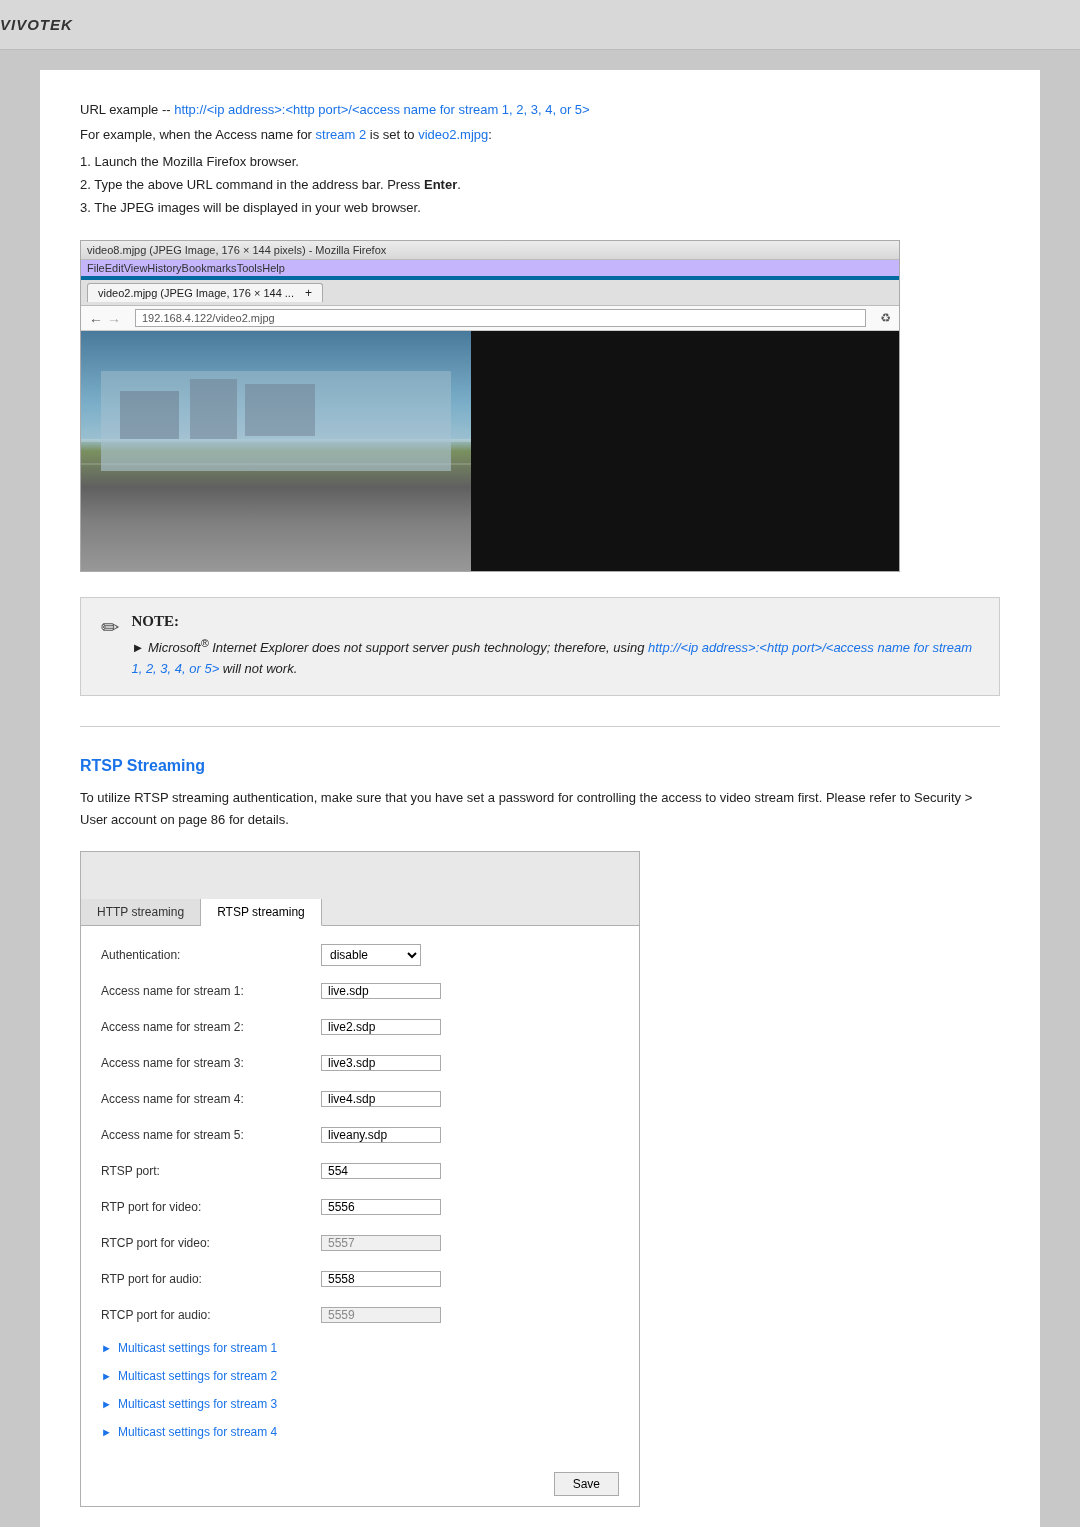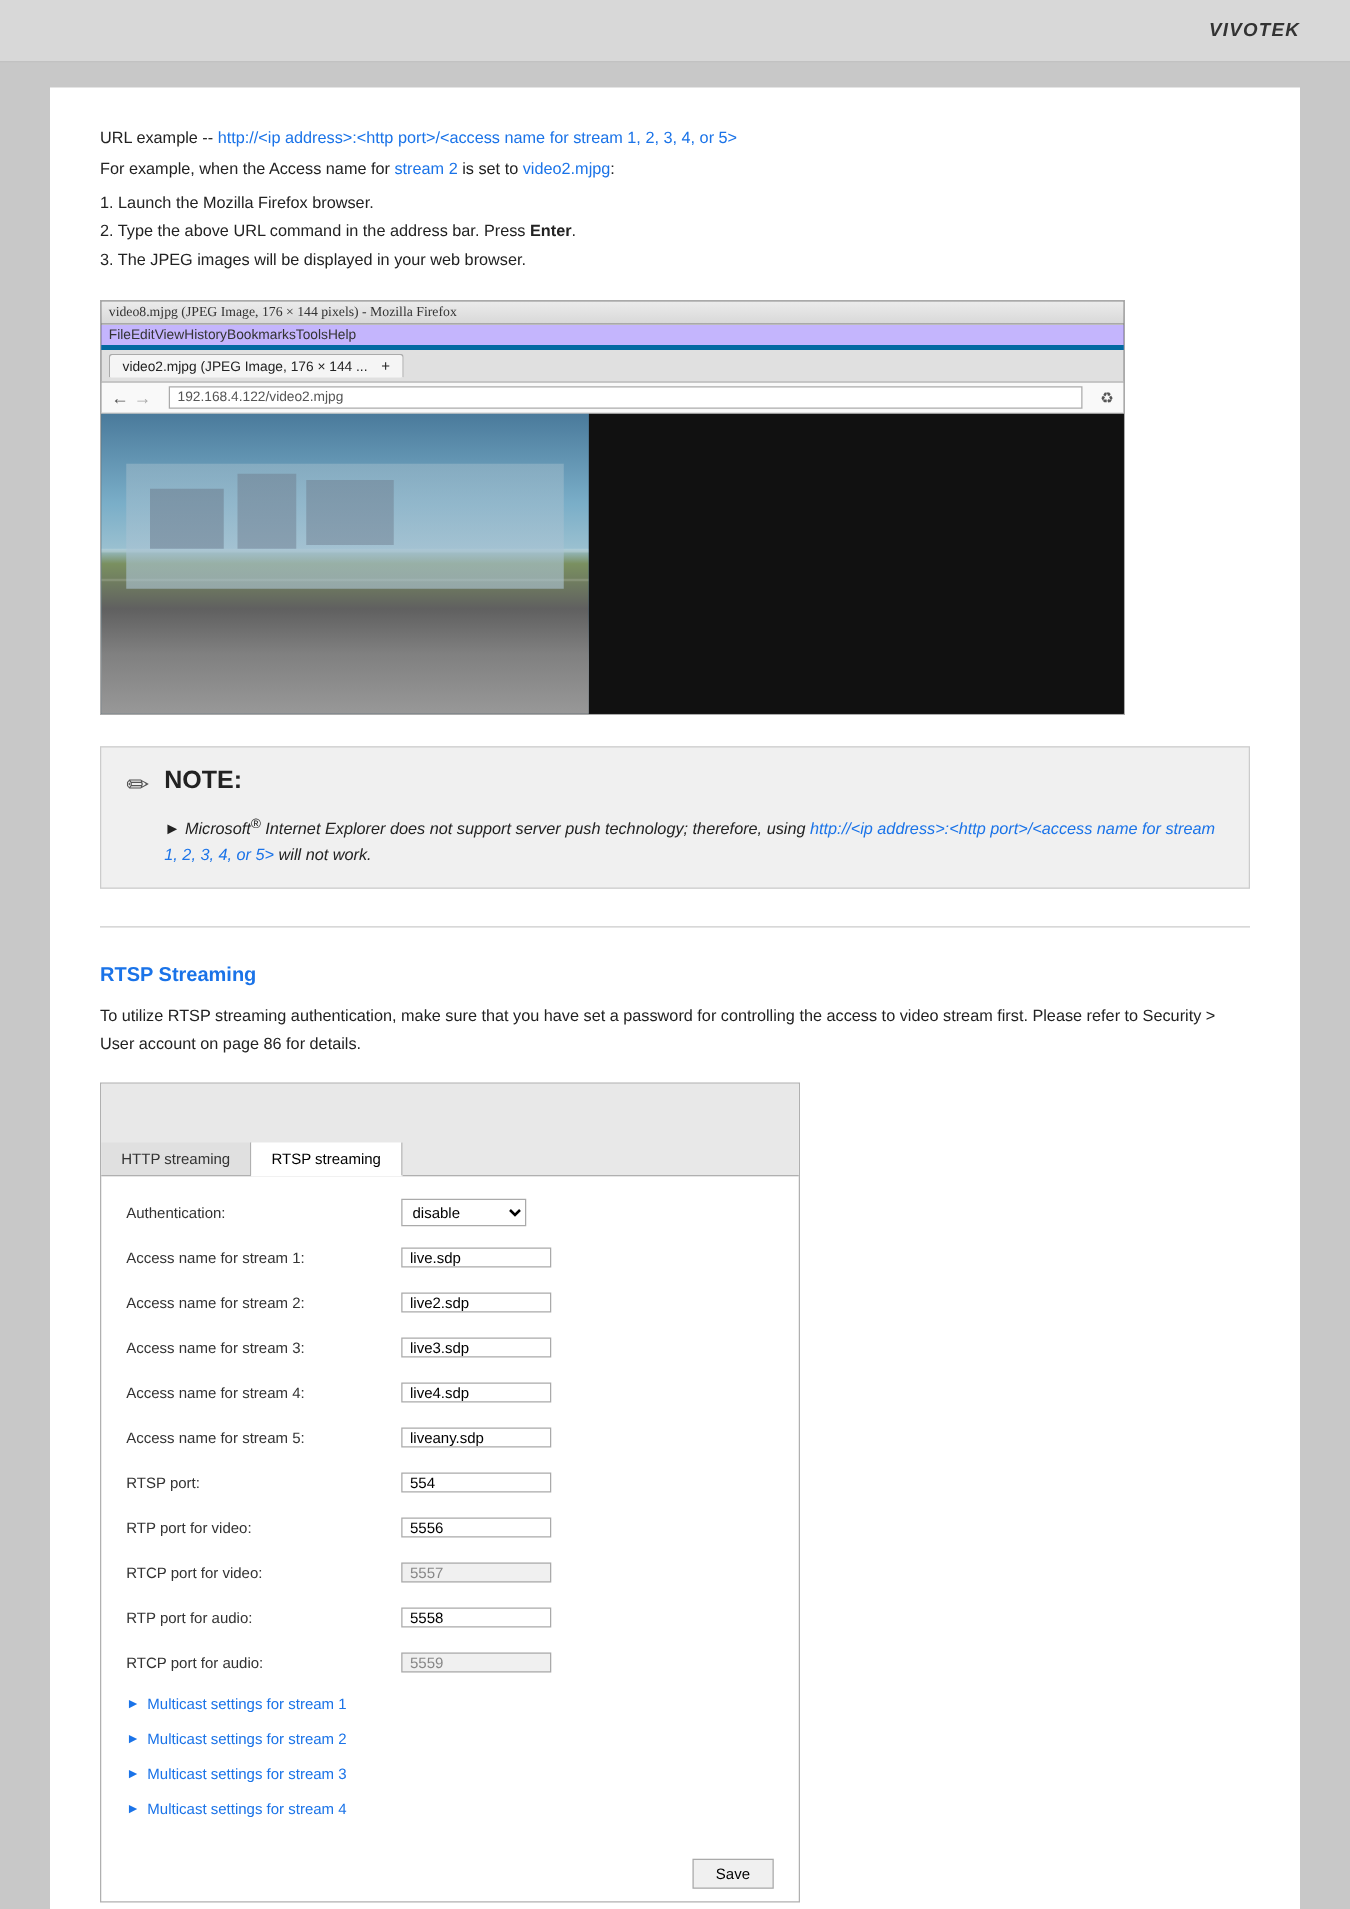--- a/index.html
+++ b/index.html
@@ -17,21 +17,20 @@
       min-height: 1527px;
       position: relative;
     }
     
     .header {
       background-color: #d8d8d8;
       border-bottom: 1px solid #bbb;
       height: 50px;
       display: flex;
       align-items: center;
-      justify-content: flex-end;
       padding-right: 40px;
     }
     .brand-name {
       font-style: italic;
       font-weight: bold;
       font-size: 15px;
       color: #333;
       letter-spacing: 1px;
     }
     
@@ -61,21 +60,20 @@
       margin: 15px 0 25px 0;
       background: #000;
       width: 820px;
     }
     .browser-titlebar {
       background: linear-gradient(to bottom, #ececec, #d8d8d8);
       padding: 3px 6px;
       font-size: 11px;
       color: #333;
       border-bottom: 1px solid #bbb;
-      font-family: Liberation Serif, serif;
     }
     .browser-menubar {
       background: #c4b5fd;
       padding: 2px 6px;
       font-size: 11px;
       color: #333;
       border-bottom: 4px solid #0369a1;
       display: flex;
     }
     .browser-tab-bar {
@@ -161,22 +159,23 @@
     .note-icon {
       font-size: 22px;
       color: #555;
       margin-top: 2px;
     }
     .note-content {
       flex: 1;
     }
     .note-title {
       font-weight: bold;
-      font-size: 20px;
-      margin-bottom: 15px;
+      font-size: 15px;
+      margin-bottom: 5px;
+      font-family: Liberation Serif, serif;
     }
     .note-text {
       font-style: italic;
       line-height: 1.6;
       font-size: 13px;
     }
 
     
     .divider {
       border: none;

